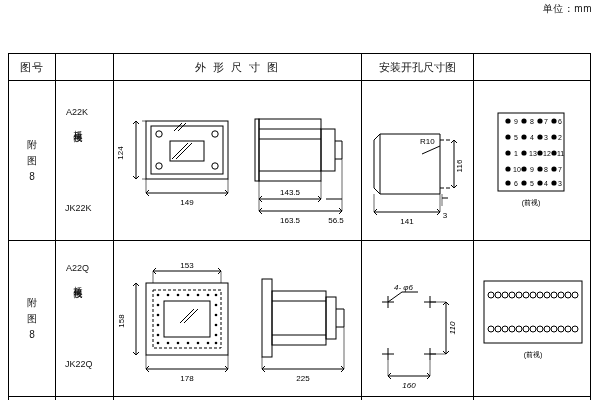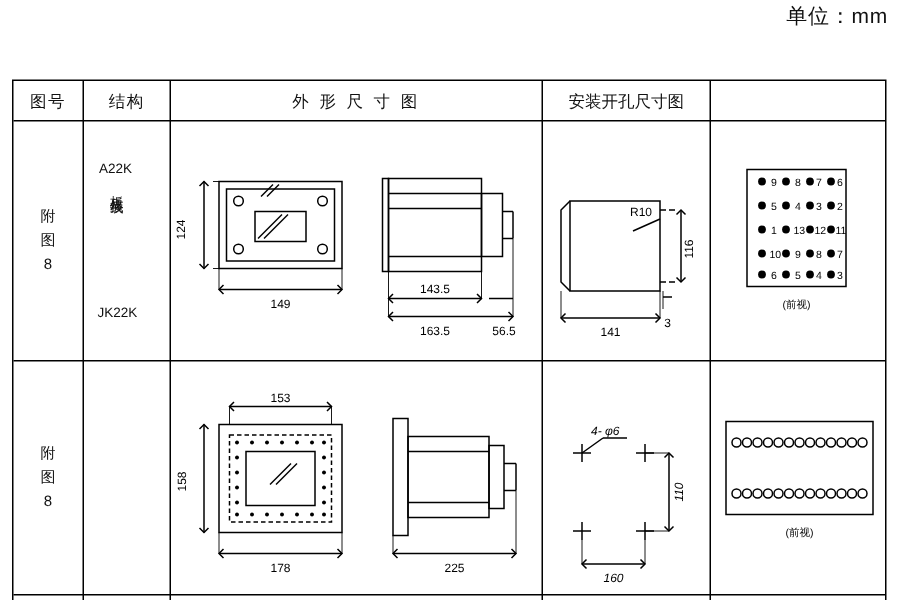--- a/index.html
+++ b/index.html
@@ -8,21 +8,21 @@
     background:#ffffff;
     font-family:"Liberation Sans", sans-serif;
     font-size:10px;
     color:#111;
     overflow:hidden;
     position:relative;
   }
   .unit{
     position:absolute;
     top:2px; right:8px;
-    font-size:14px;
+    font-size:10px;
     letter-spacing:0.5px;
   }
   .table{
     position:absolute;
     left:8px; top:16px;
     width:583px; height:376px;
     border:1px solid #000;
     box-sizing:border-box;
     margin-top:37px;
   }
@@ -73,21 +73,20 @@
   <div class="vline" style="left:46px;"></div>
   <div class="vline" style="left:104px;"></div>
   <div class="vline" style="left:352px;"></div>
   <div class="vline" style="left:464px;"></div>
 
   <div class="hline" style="top:26px;"></div>
   <div class="hline" style="top:186px;"></div>
   <div class="hline" style="top:342px;"></div>
 
   <div class="hdr" style="left:0;width:46px;letter-spacing:1px;">图号</div>
-  <div class="hdr" style="left:47px;width:57px;letter-spacing:1px;">结构</div>
   <div class="hdr" style="left:353px;width:111px;letter-spacing:0px;">安装开孔尺寸图</div>
   <div class="hdr" style="left:105px;width:247px;">外 形 尺 寸 图</div>
 
   <div class="cellcenter" style="left:0;top:27px;width:46px;height:159px;">
     <div style="display:flex;flex-direction:column;align-items:center;line-height:1.6;font-size:10px;">
       <span>附</span>
       <span>图</span>
       <span>8</span>
     </div>
   </div>
@@ -247,20 +246,25 @@
   </div>
 
   <div class="cellcenter" style="left:0;top:187px;width:46px;height:155px;">
     <div style="display:flex;flex-direction:column;align-items:center;line-height:1.6;font-size:10px;">
       <span>附</span>
       <span>图</span>
       <span>8</span>
     </div>
   </div>
 
+  <div class="structcol" style="left:47px;top:187px;width:57px;height:155px;">
+    <div style="position:absolute;left:10px;top:22px;" class="code">A22Q</div>
+    <div style="position:absolute;left:16px;top:38px;height:72px;" class="vtext2">板前接线</div>
+    <div style="position:absolute;left:9px;top:118px;" class="code">JK22Q</div>
+  </div>
 
   <div style="position:absolute;left:105px;top:187px;width:247px;height:155px;">
     <svg width="247" height="155" viewBox="0 0 247 155">
       <g fill="none" stroke="#000" stroke-width="1">
 
         <rect x="32" y="42" width="82" height="72"></rect>
         <rect x="39" y="49" width="68" height="58" stroke-dasharray="3,2"></rect>
         <rect x="50" y="60" width="46" height="36"></rect>
         <line x1="66" y1="82" x2="80" y2="68"></line>
         <line x1="70" y1="82" x2="84" y2="68"></line>

